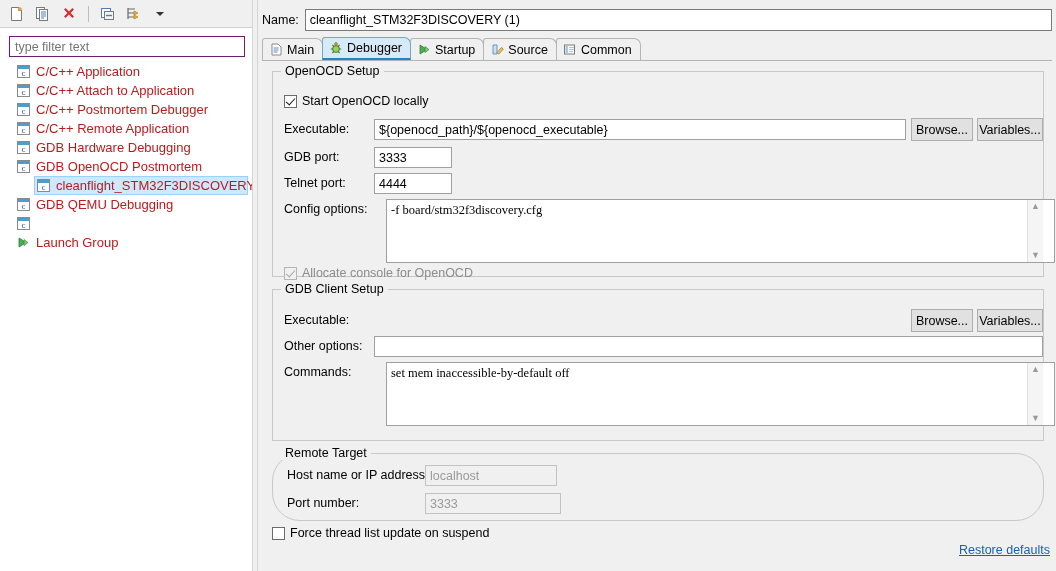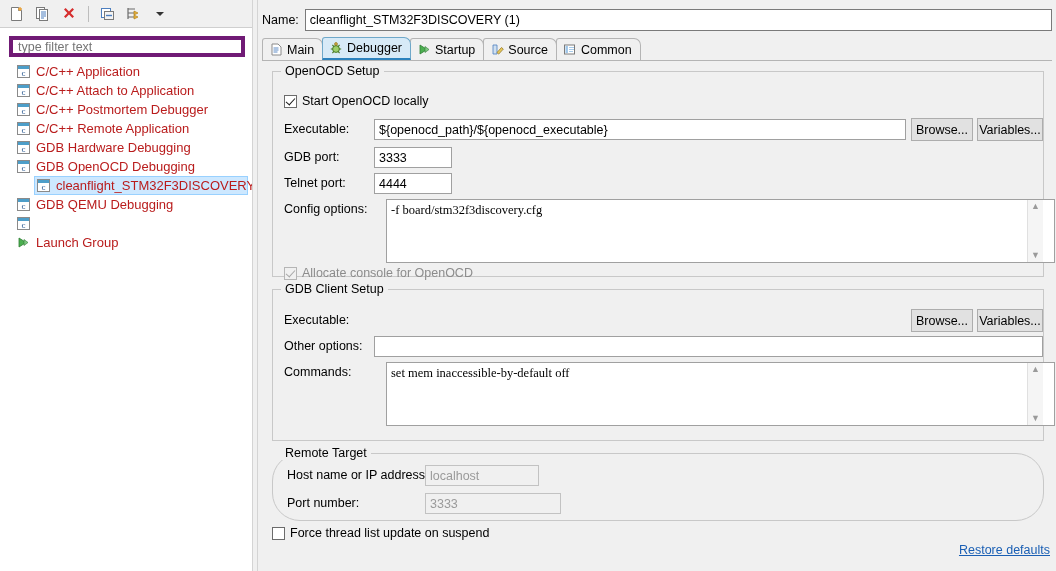--- a/index.html
+++ b/index.html
@@ -26,21 +26,21 @@
     display: flex; align-items: center; padding-left: 6px; gap: 4px;
   }
   .tb-btn {
     width: 22px; height: 22px; display: flex; align-items: center; justify-content: center;
     border: 1px solid transparent;
   }
   .tb-sep { width: 1px; height: 16px; background: #bdbdbd; margin: 0 4px; }
 
   #filter-box {
     position: absolute; left: 9px; top: 36px; width: 236px; height: 21px;
-    border: 4px solid #701a75; background: #ffffff;
+    border: 1px solid #701a75; background: #ffffff;
     font-family: "Liberation Sans", sans-serif; font-size: 12.5px;
     color: #6d6d6d; padding: 0 5px; line-height: 19px;
     outline: none;
   }
 
   #tree {
     position: absolute; left: 9px; top: 62px; width: 243px; height: 500px;
     background: #ffffff; overflow: hidden;
   }
   .tree-row {
@@ -266,21 +266,21 @@
         <div class="tree-row">
           <span class="c-icon">
             <span>c</span>
           </span>
           <span class="tree-label">GDB Hardware Debugging</span>
         </div>
         <div class="tree-row">
           <span class="c-icon">
             <span>c</span>
           </span>
-          <span class="tree-label">GDB OpenOCD Debugging</span>
+          <span class="tree-label">GDB OpenOCD Postmortem</span>
         </div>
         <div class="tree-row child selected">
           <span class="c-icon">
             <span>c</span>
           </span>
           <span class="tree-label">cleanflight_STM32F3DISCOVERY (1)</span>
         </div>
         <div class="tree-row">
           <span class="c-icon">
             <span>c</span>
@@ -412,21 +412,21 @@
         <div class="vscroll" style="left:754px; top:73px; height:62px;">
           <span class="arrow">▲</span>
           <span class="arrow">▼</span>
         </div>
       </div>
 
       <div class="group" style="left:10px; top:392px; width:772px; height:68px;border-radius:28px;">
         <span class="group-title">Remote Target</span>
 
         <span class="lbl" style="left:14px; top:14px;">Host name or IP address:</span>
-        <input class="tf disabled" type="text" disabled="" style="left: 152px; top: 11px; width: 114px;" value="localhost">
+        <input class="tf disabled" type="text" disabled="" style="left: 152px; top: 11px; width: 132px;" value="localhost">
 
         <span class="lbl" style="left:14px; top:42px;">Port number:</span>
         <input class="tf disabled" type="text" disabled="" style="left: 152px; top: 39px; width: 136px;" value="3333">
       </div>
 
       <div class="cbrow" style="left:10px; top:465px;">
         <span class="cb"></span>
         <span class="cb-label">Force thread list update on suspend</span>
       </div>
 

